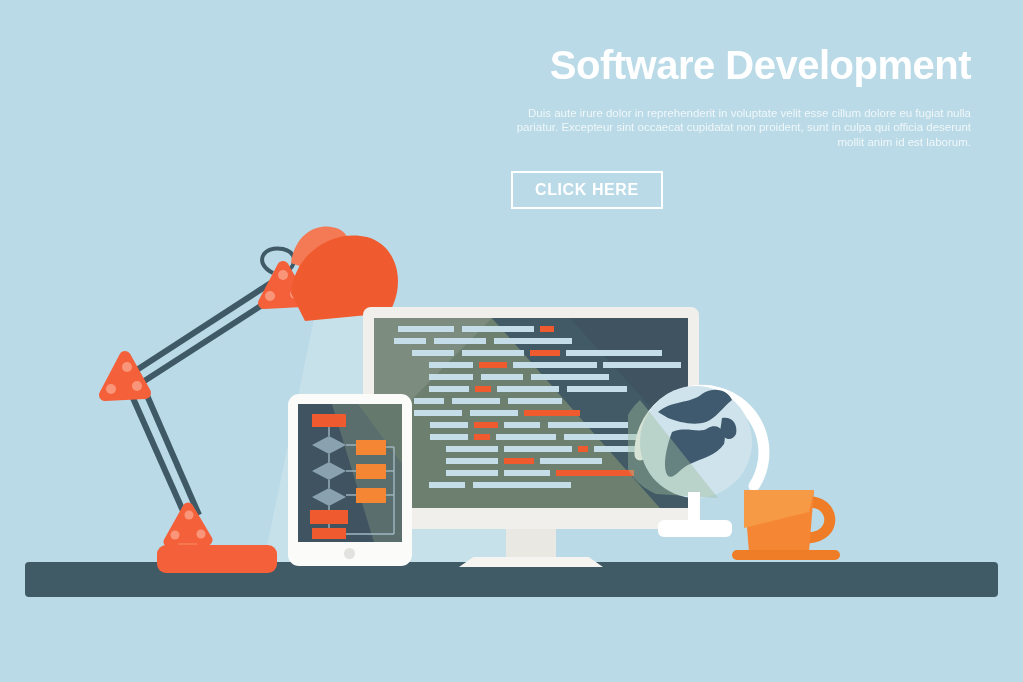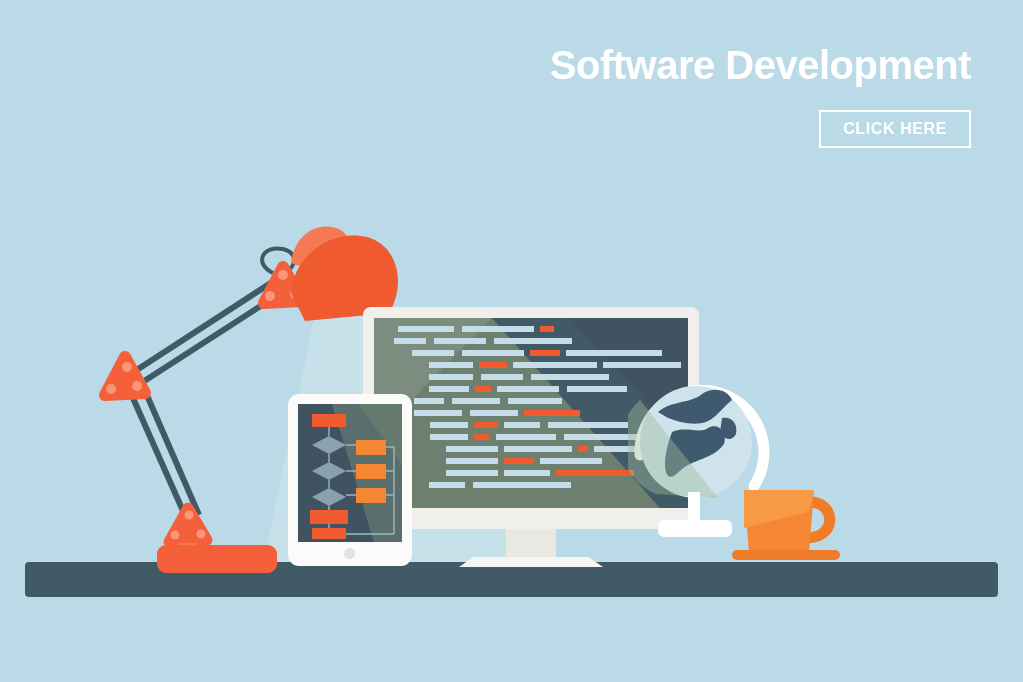--- a/index.html
+++ b/index.html
@@ -15,21 +15,21 @@
   .textblock{position:absolute;right:52px;top:42px;width:460px;text-align:right;}
   .headline{
     margin:0;font-size:40px;line-height:46px;font-weight:bold;color:#ffffff;
     letter-spacing:-0.5px;
   }
   .para{
     margin:14px 0 0 0;font-size:11.5px;line-height:14.4px;
     color:rgba(255,255,255,0.78);
   }
   .para.second{margin-top:18px;}
-  .btn-wrap{margin-top:22px;display:flex;justify-content:flex-end;}
+  .btn-wrap{margin-top:22px;display:flex;justify-content:flex-start;}
   .click-btn{
     border:2.5px solid #ffffff;background:transparent;color:#ffffff;
     font-size:16px;font-weight:bold;letter-spacing:0.6px;
     padding:9px 22px;line-height:1;cursor:pointer;
     font-family:"Liberation Sans",sans-serif;
   }
 
   
   .desk{
     position:absolute;left:25px;top:562px;width:973px;height:35px;
@@ -92,20 +92,21 @@
 
   .lightstripe{pointer-events:none;}
 </style>
 </head>
 <body>
 
 <div class="stage">
 
   <div class="textblock">
     <h1 class="headline">Software Development</h1>
+    <p class="para second">Duis aute irure dolor in reprehenderit in voluptate velit esse cillum dolore eu fugiat nulla pariatur. Excepteur sint occaecat cupidatat non proident, sunt in culpa qui officia deserunt mollit anim id est laborum.</p>
     <div class="btn-wrap">
       <button class="click-btn">CLICK HERE</button>
     </div>
   </div>
 
   <svg class="beam lightstripe" viewBox="0 0 420 300" width="420" height="300">
     <polygon points="70,10 118,6 300,300 10,300" fill="rgba(255,255,255,0.20)"></polygon>
   </svg>
 
   <div class="desk"></div>

